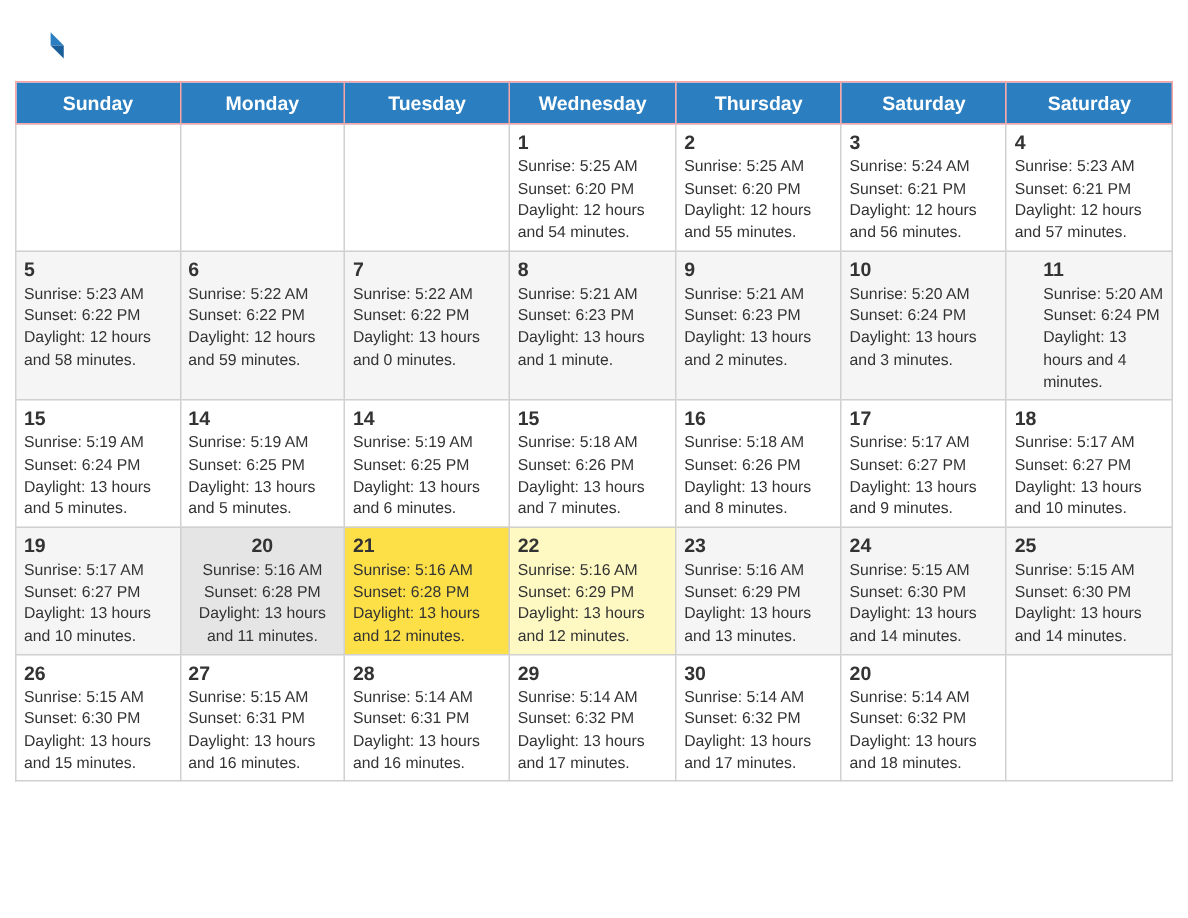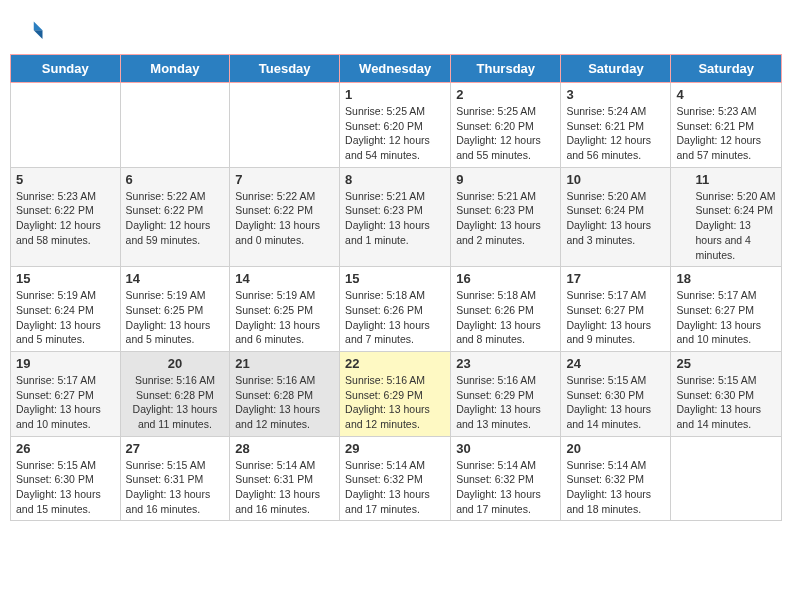--- a/index.html
+++ b/index.html
@@ -250,21 +250,21 @@
             <div class="day-info" style="white-space: pre-line;">Sunrise: 5:17 AM
 Sunset: 6:27 PM
 Daylight: 13 hours and 10 minutes.</div>
           </td>
           <td style="background: #e5e5e5; text-align: center;">
             <div class="day-num">20</div>
             <div class="day-info" style="white-space: pre-line;">Sunrise: 5:16 AM
 Sunset: 6:28 PM
 Daylight: 13 hours and 11 minutes.</div>
           </td>
-          <td style="background: #e5e5e5;">
+          <td style="background: #fde047;">
             <div class="day-num">21</div>
             <div class="day-info" style="white-space: pre-line;">Sunrise: 5:16 AM
 Sunset: 6:28 PM
 Daylight: 13 hours and 12 minutes.</div>
           </td>
           <td style="background: #fef9c3;">
             <div class="day-num">22</div>
             <div class="day-info" style="white-space: pre-line;">Sunrise: 5:16 AM
 Sunset: 6:29 PM
 Daylight: 13 hours and 12 minutes.</div>

